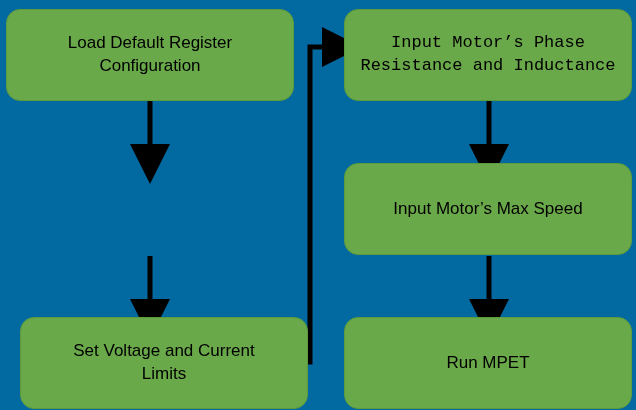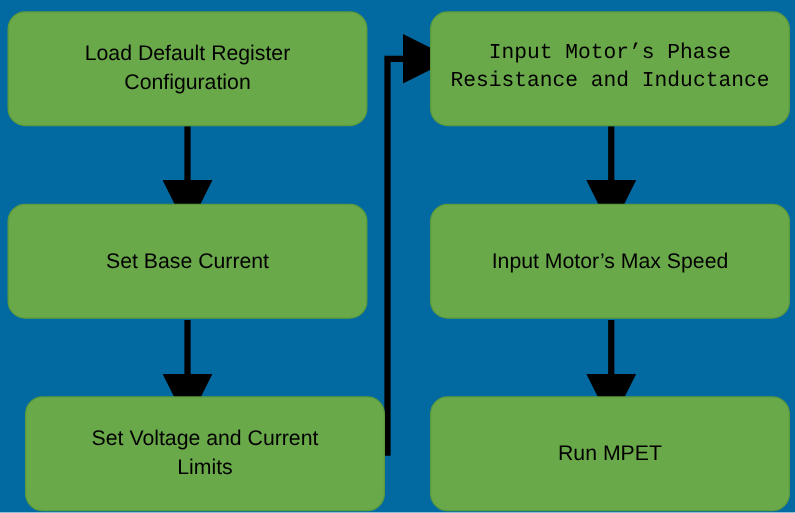--- a/index.html
+++ b/index.html
@@ -64,23 +64,20 @@
     <line x1="489" y1="101" x2="489" y2="155" stroke="#000000" stroke-width="5" marker-end="url(#arrowhead)"></line>
 
     <line x1="489" y1="256" x2="489" y2="310" stroke="#000000" stroke-width="5" marker-end="url(#arrowhead)"></line>
   </svg>
 
   <div class="node" style="left:6px; top:9px; width:288px; height:92px;">
     <span>Load Default Register
 Configuration</span>
   </div>
 
-  <div class="node" style="left:6px; top:163px; width:288px; height:92px;">
-    <span>Set Base Current</span>
-  </div>
 
   <div class="node" style="left:20px; top:317px; width:288px; height:92px;">
     <span>Set Voltage and Current
 Limits</span>
   </div>
 
   <div class="node" style="left:344px; top:9px; width:288px; height:92px;font-family:Liberation Mono, monospace;">
     <span>Input Motor’s Phase
 Resistance and Inductance</span>
   </div>

